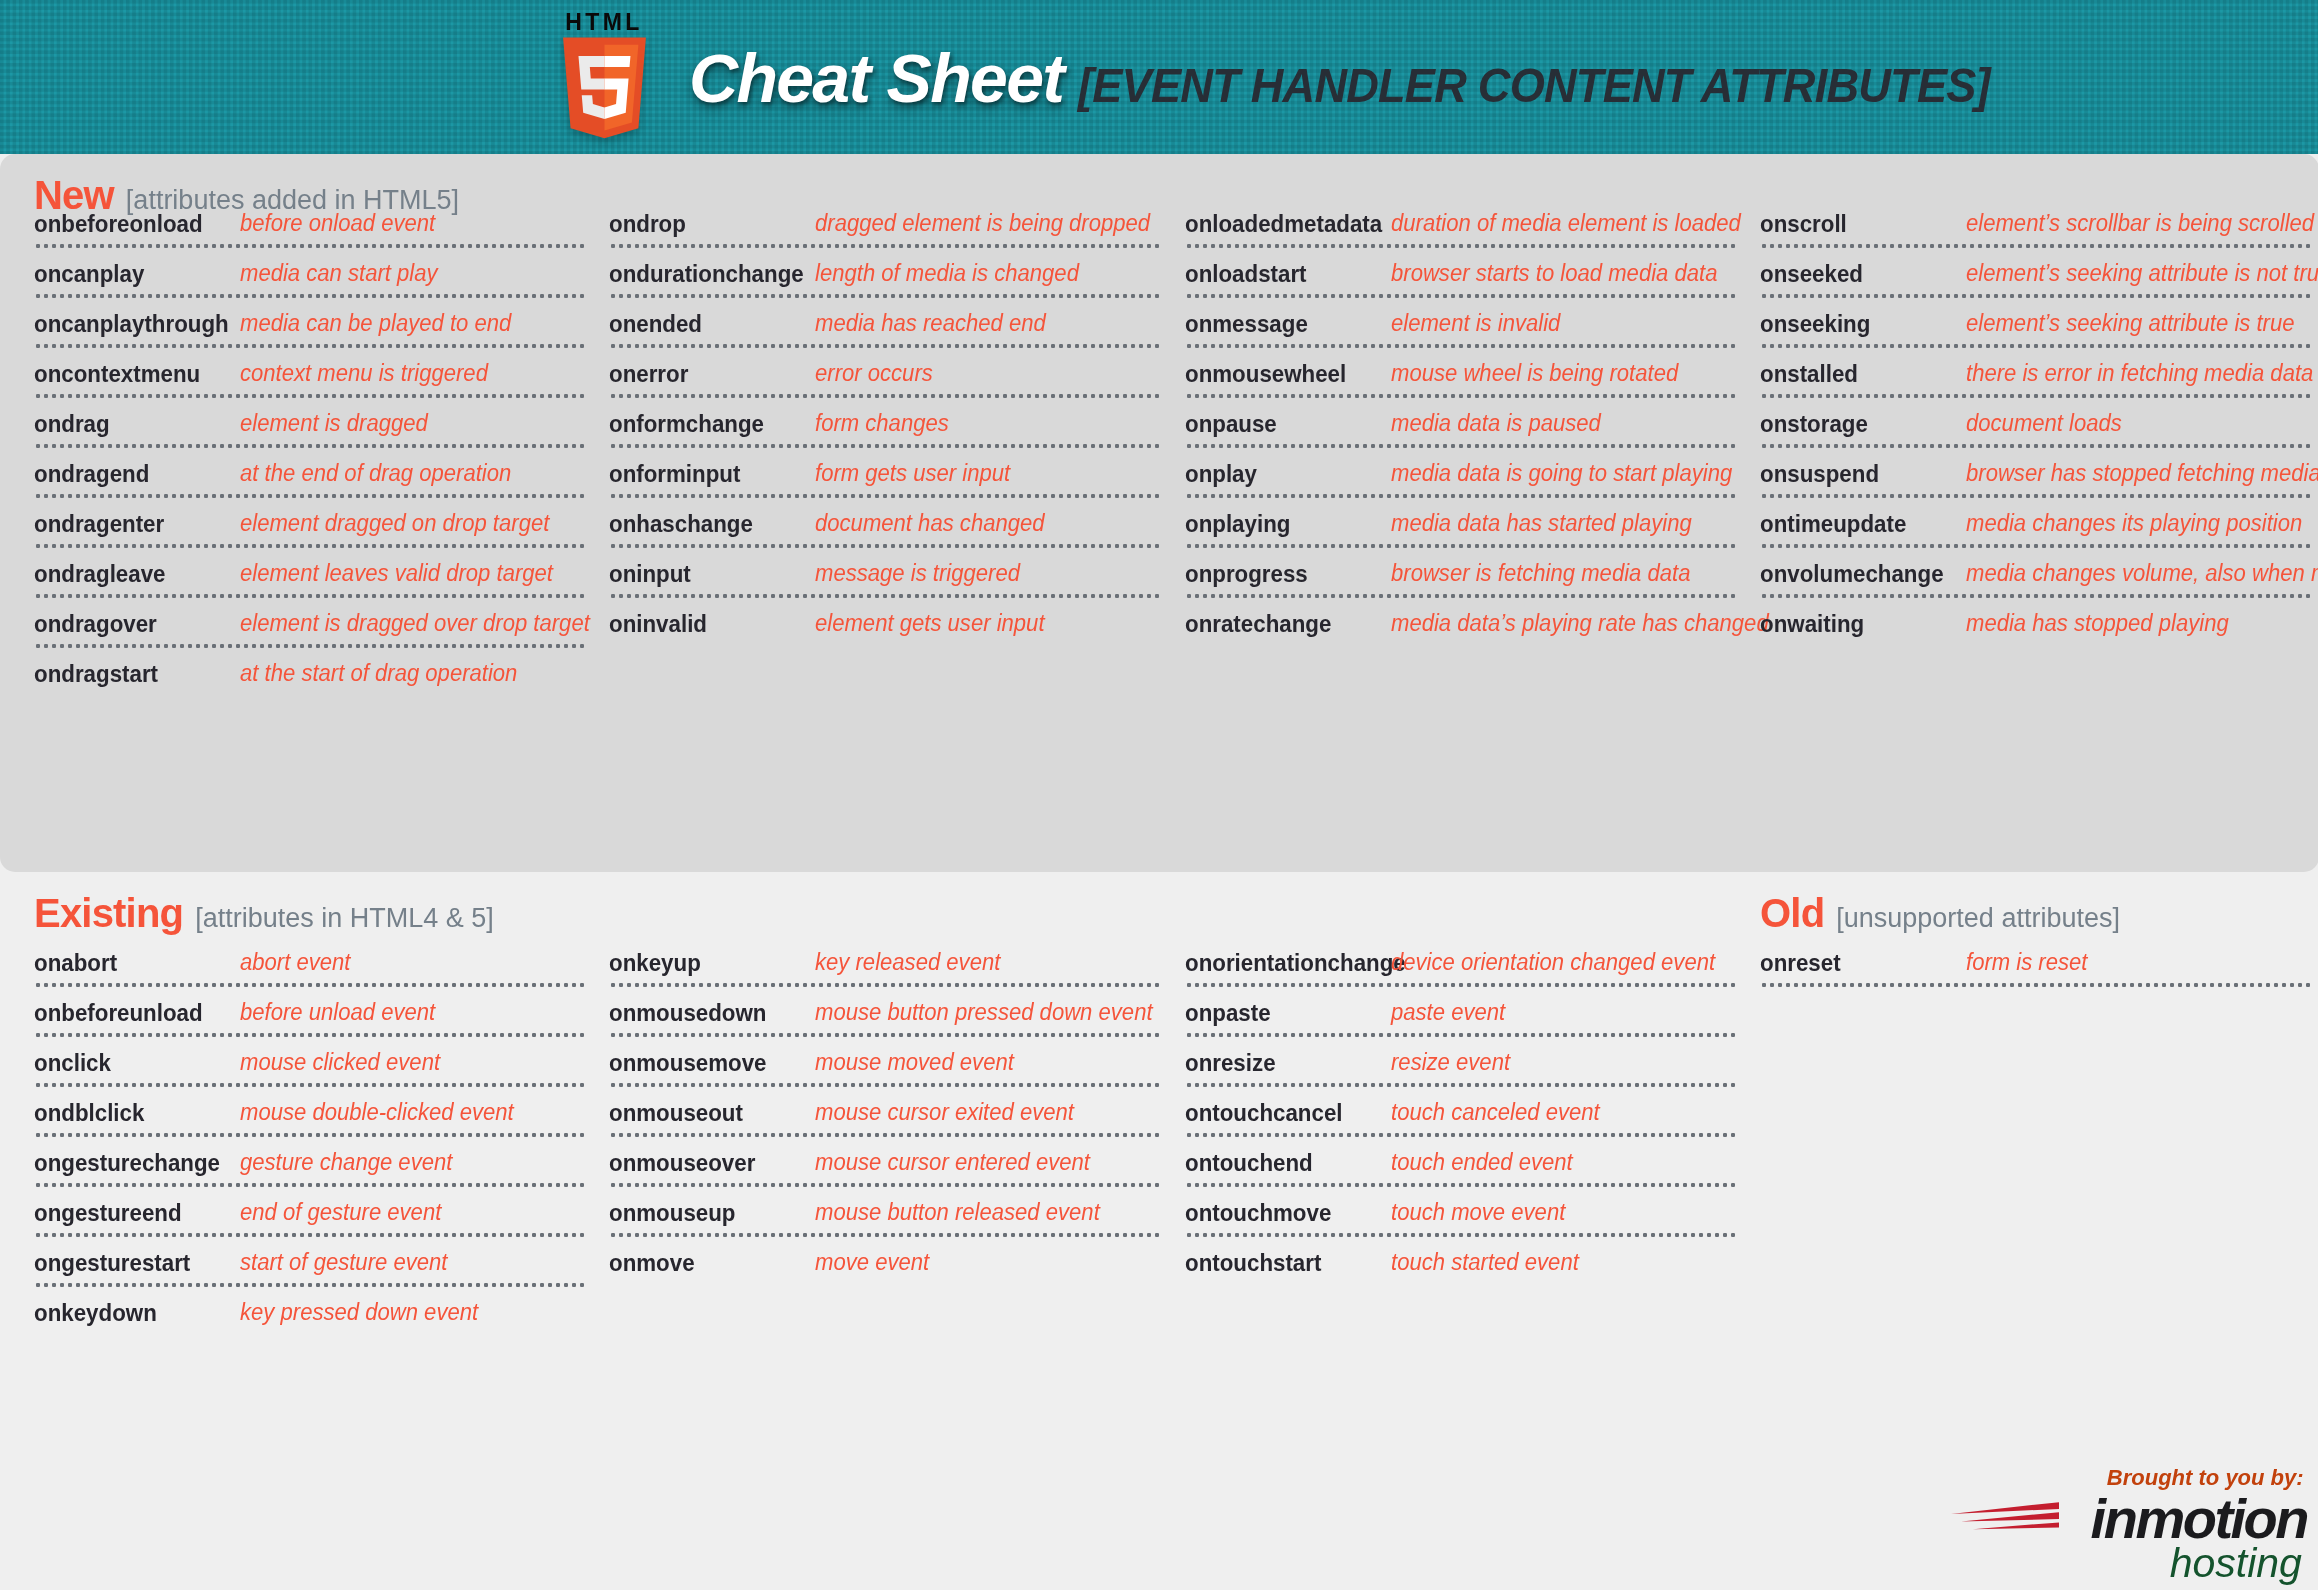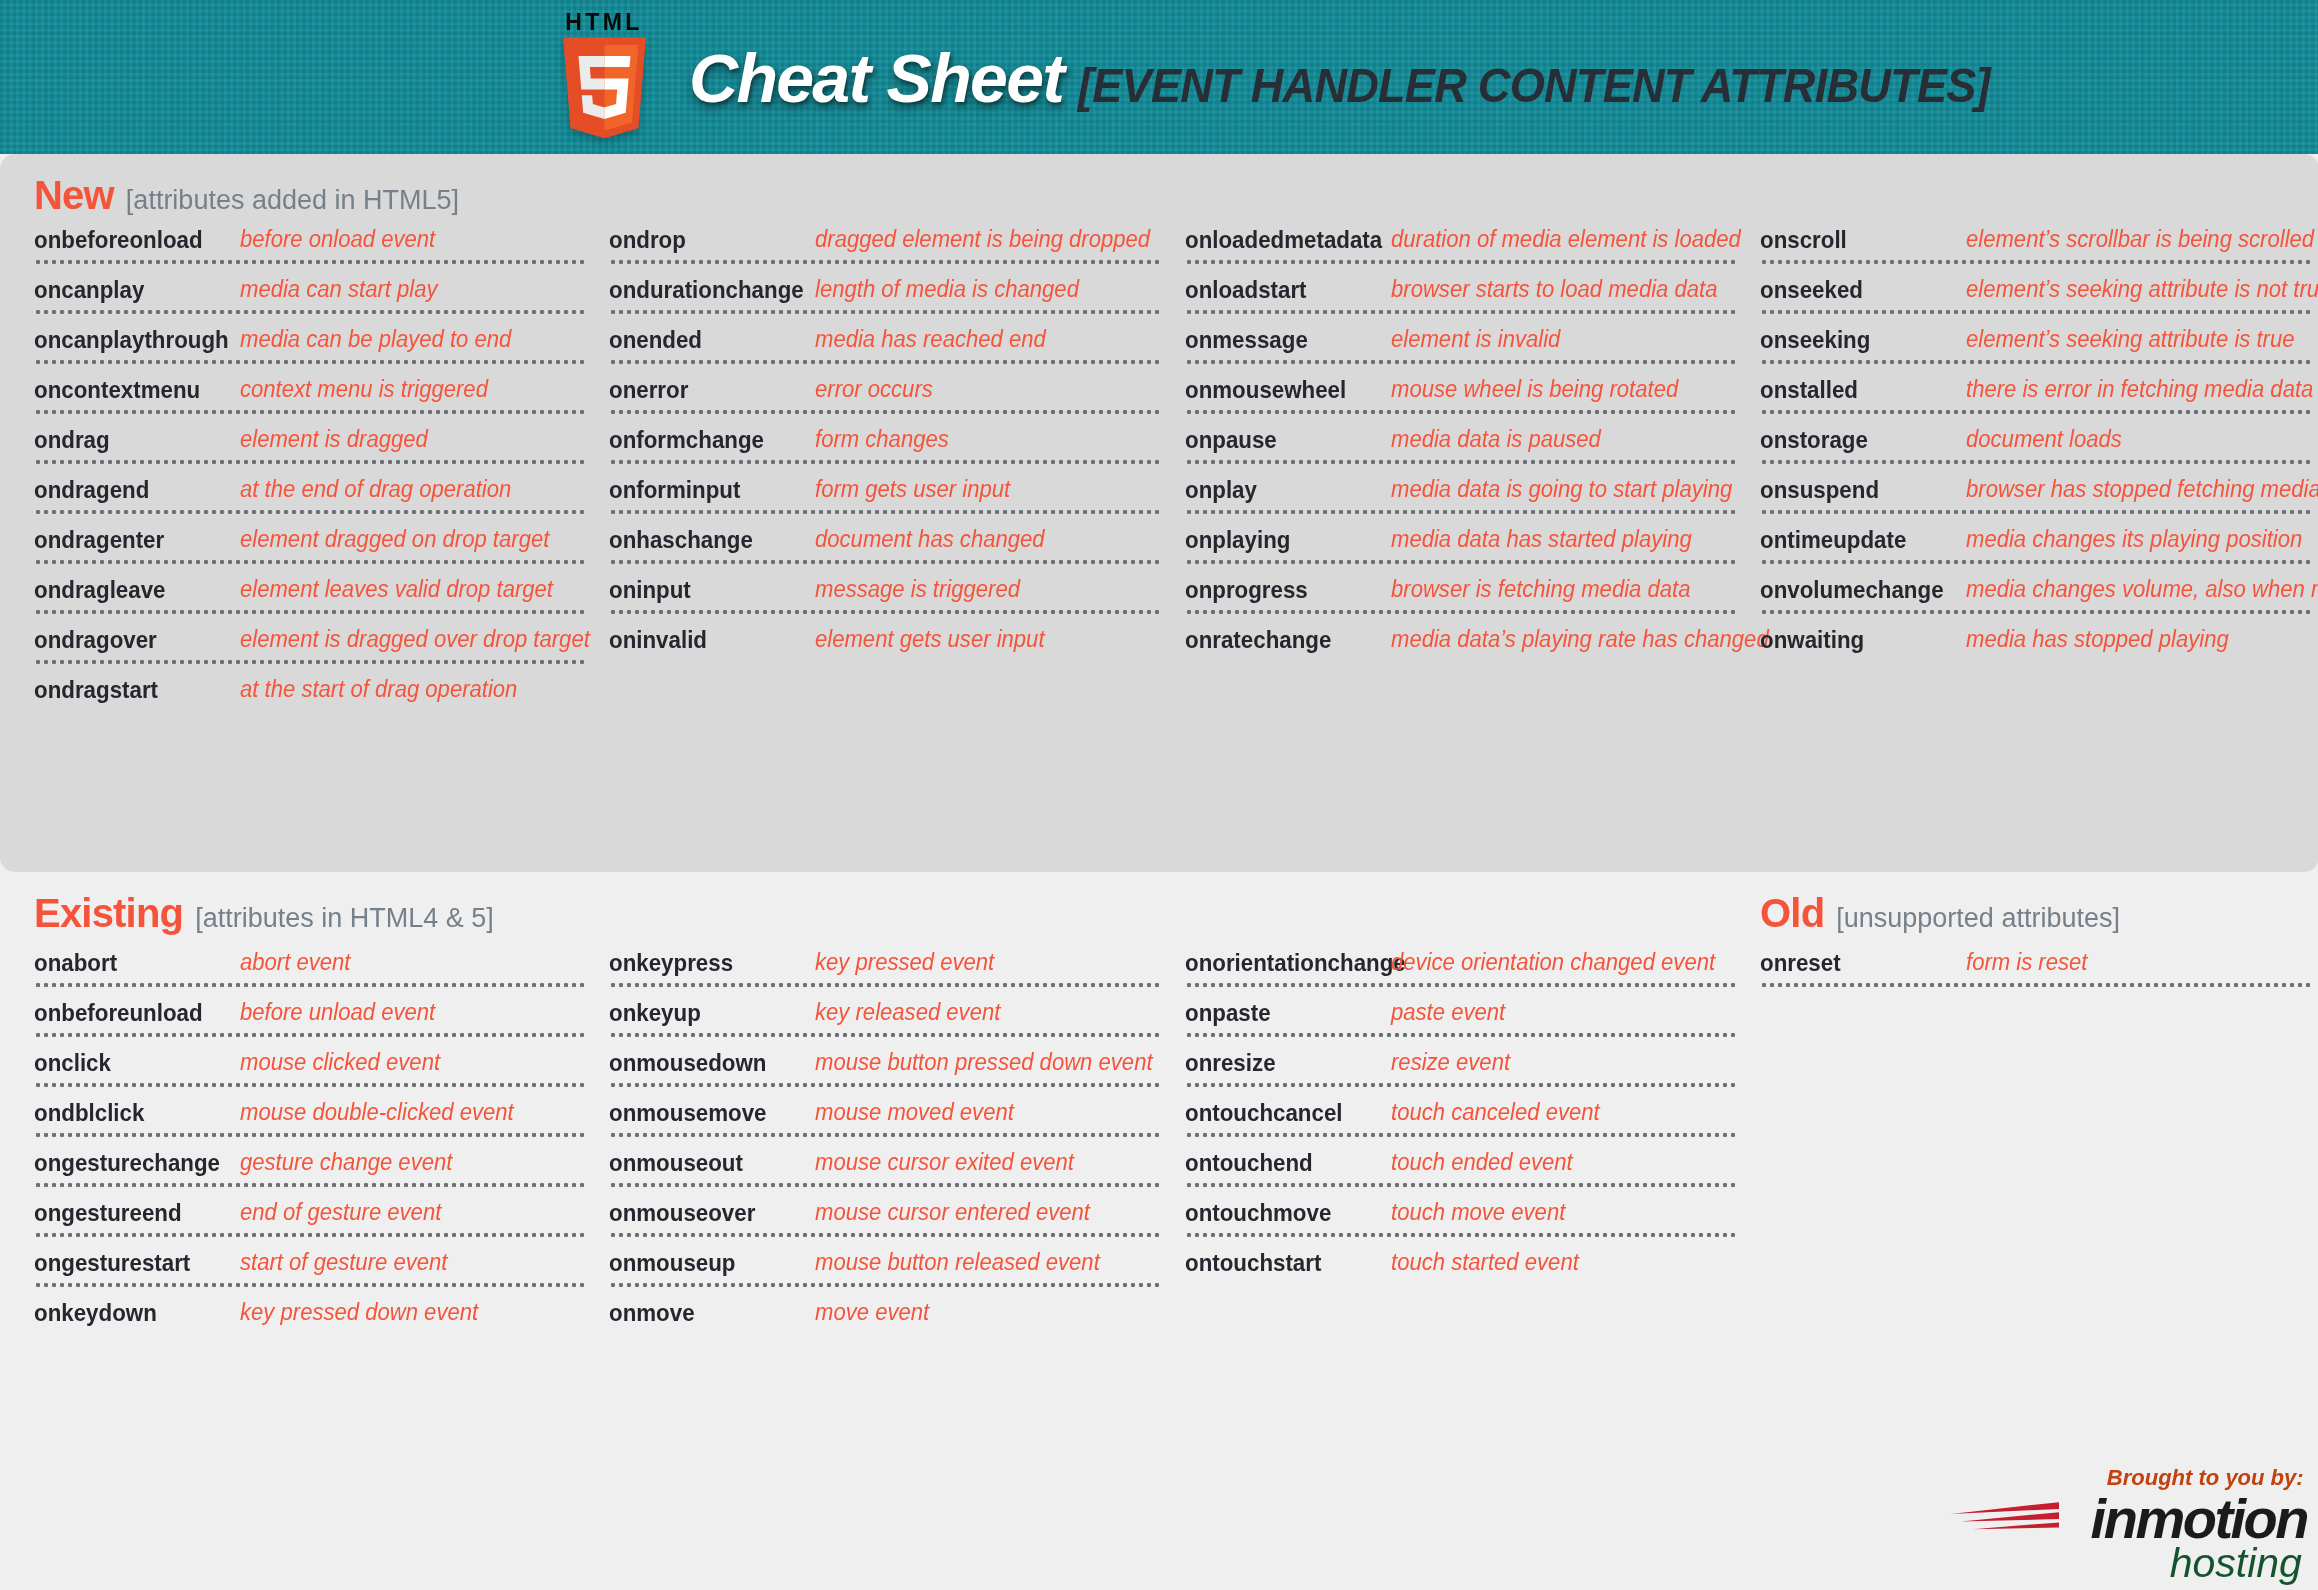--- a/index.html
+++ b/index.html
@@ -41,21 +41,21 @@
   .sec-existing { top:872px; height:719px; background:#EFEFEF; }
   .sec-head {
     position:absolute; left:34px; top:18.6px;
     display:flex; align-items:baseline; gap:12px; white-space:nowrap;
   }
   .sec-title { font-size:40px; font-weight:700; color:#F5543A; letter-spacing:-0.8px; }
   .sec-note { font-size:27px; font-weight:400; color:#75808A; }
   .old-head { left:1760px; }
 
   .cols {
-    position:absolute; left:34px; top:68px;
+    position:absolute; left:34px; top:52px;
     display:grid; grid-template-columns:repeat(4, 550px); column-gap:25.4px;
   }
   .sec-existing .cols { top:73px; }
   .col { position:relative; }
 
   .entry { position:relative; height:50px; }
   .name {
     position:absolute; left:0; top:4.2px;
     font-size:24px; font-weight:700; color:#27262E; white-space:nowrap;
     display:inline-block; transform:scaleX(.93); transform-origin:left center;
@@ -404,25 +404,20 @@
           </div>
 
           <div class="entry">
             <span class="name">onkeydown</span>
             <span class="desc">key pressed down event</span>
 
           </div>
         </div>
       <div class="col">
 
-          <div class="entry">
-            <span class="name">onkeypress</span>
-            <span class="desc">key pressed event</span>
-            <span class="dotline"></span>
-          </div>
 
           <div class="entry">
             <span class="name">onkeyup</span>
             <span class="desc">key released event</span>
             <span class="dotline"></span>
           </div>
 
           <div class="entry">
             <span class="name">onmousedown</span>
             <span class="desc">mouse button pressed down event</span>

